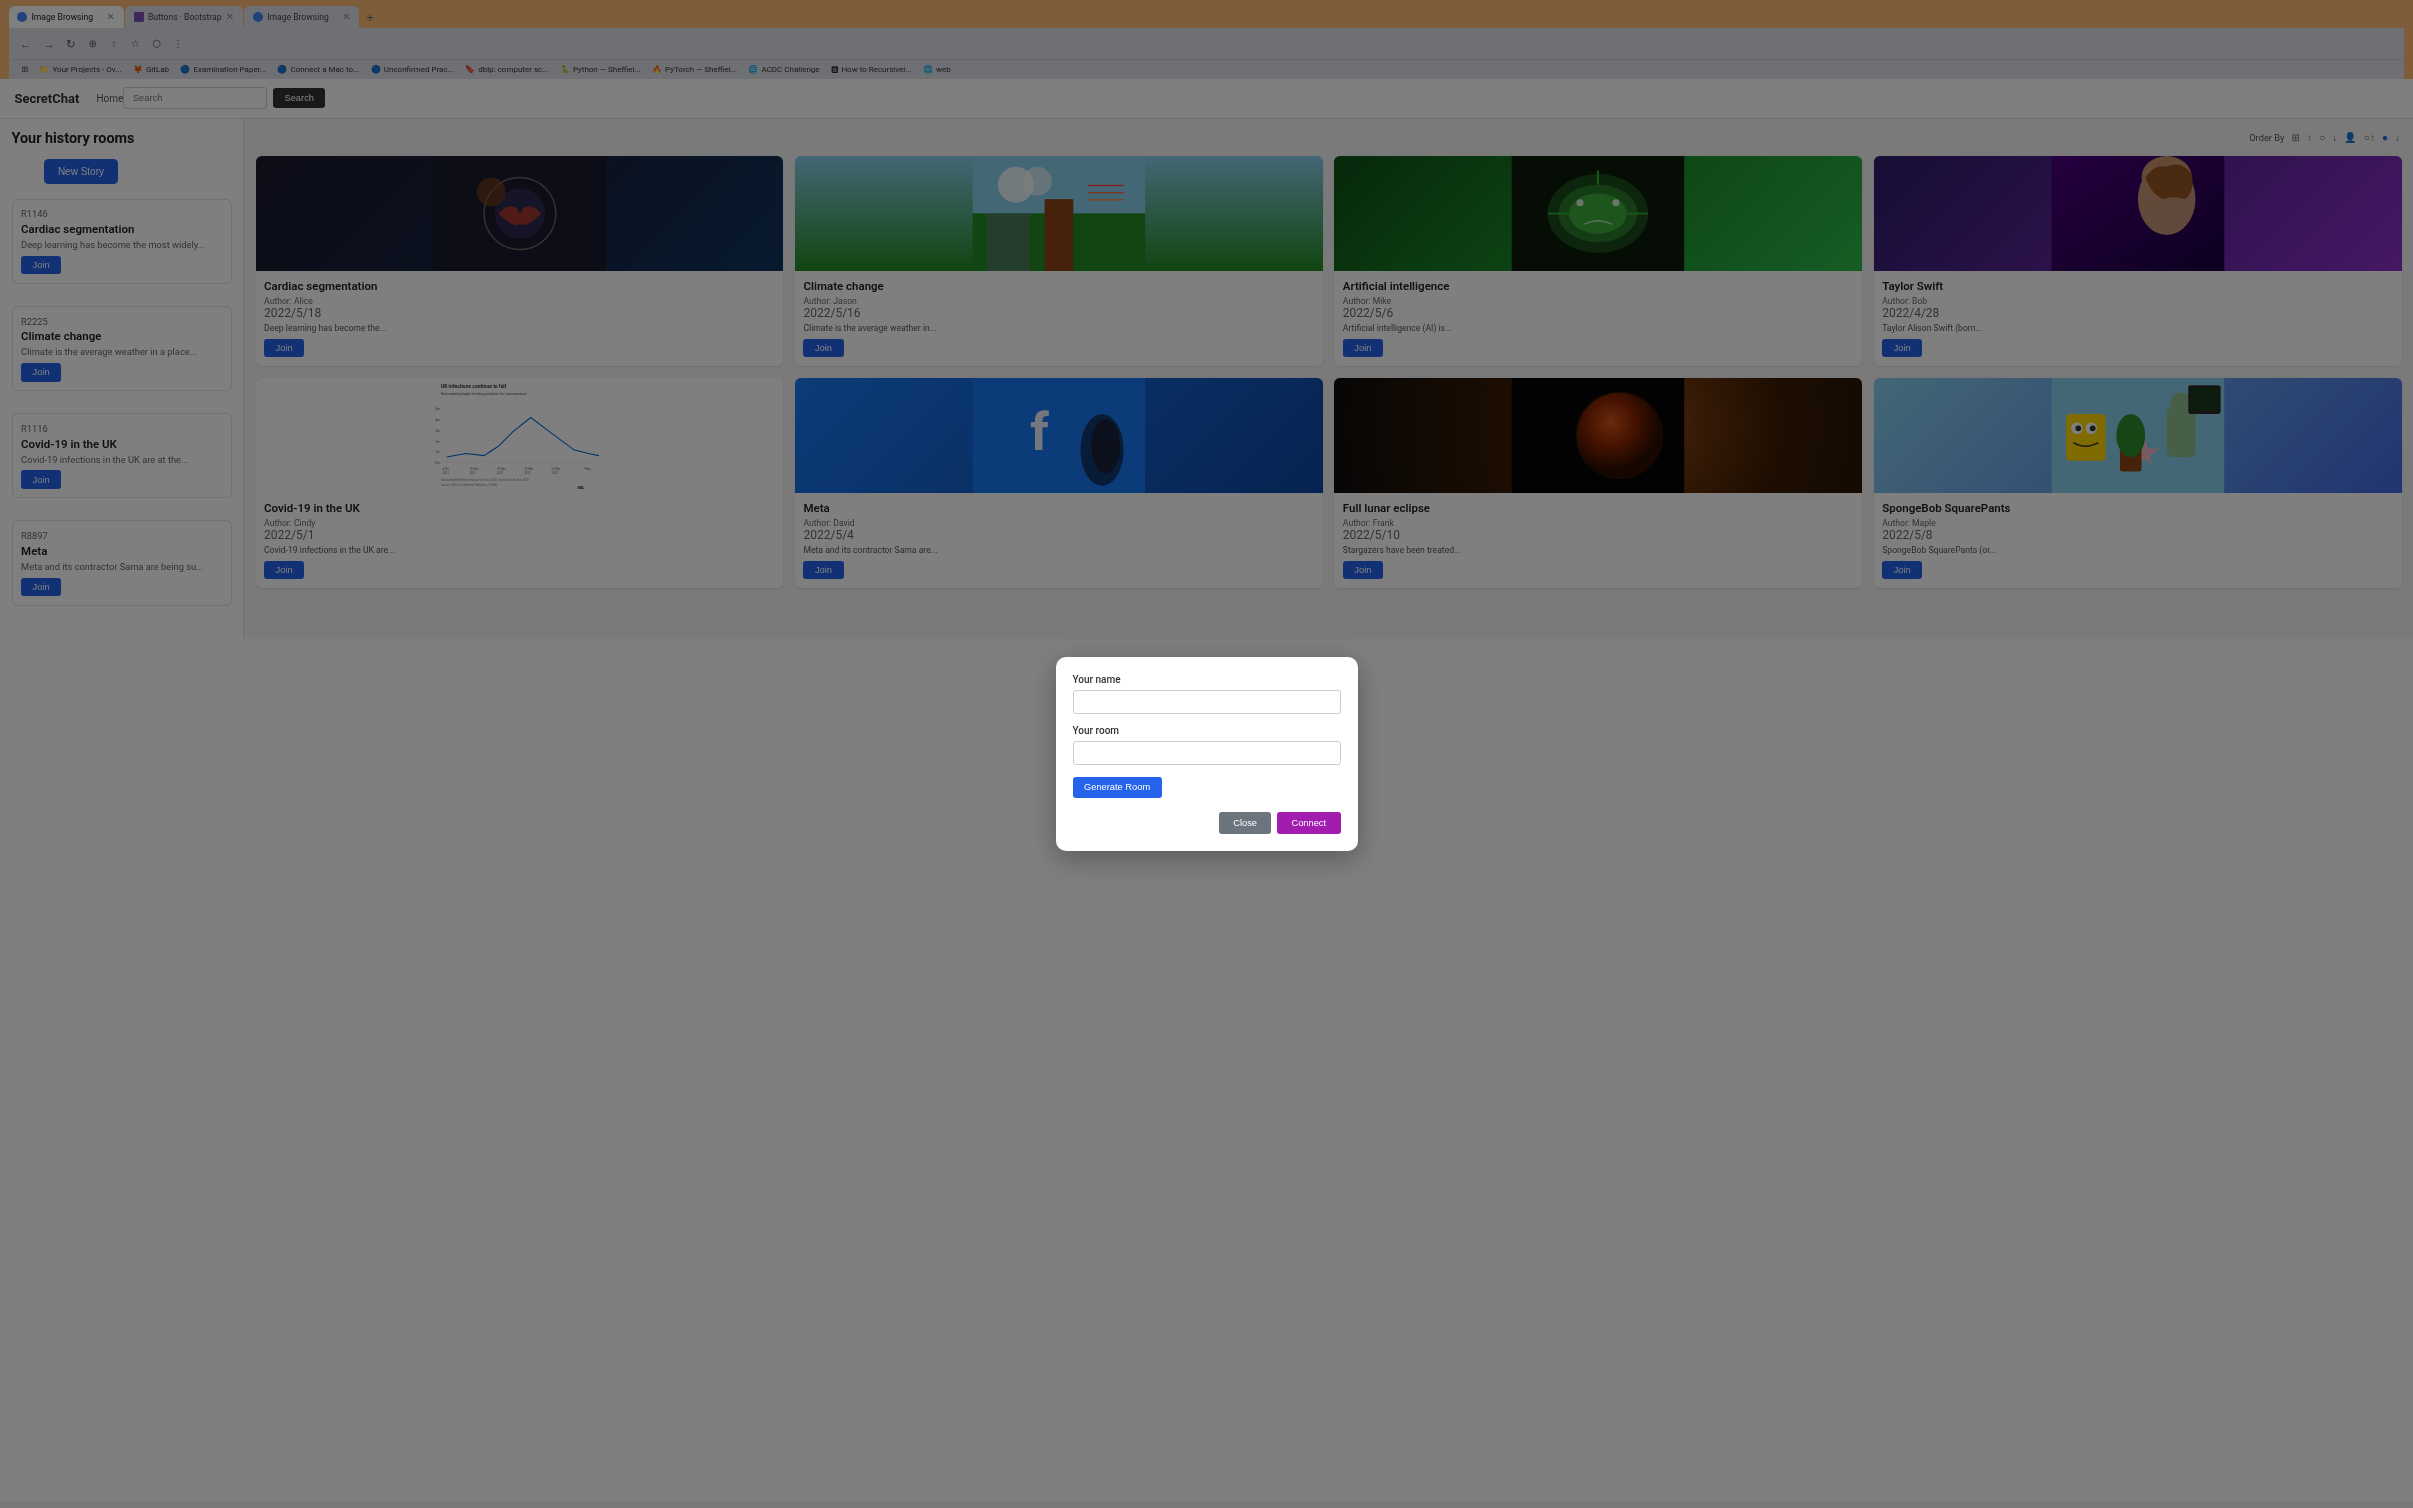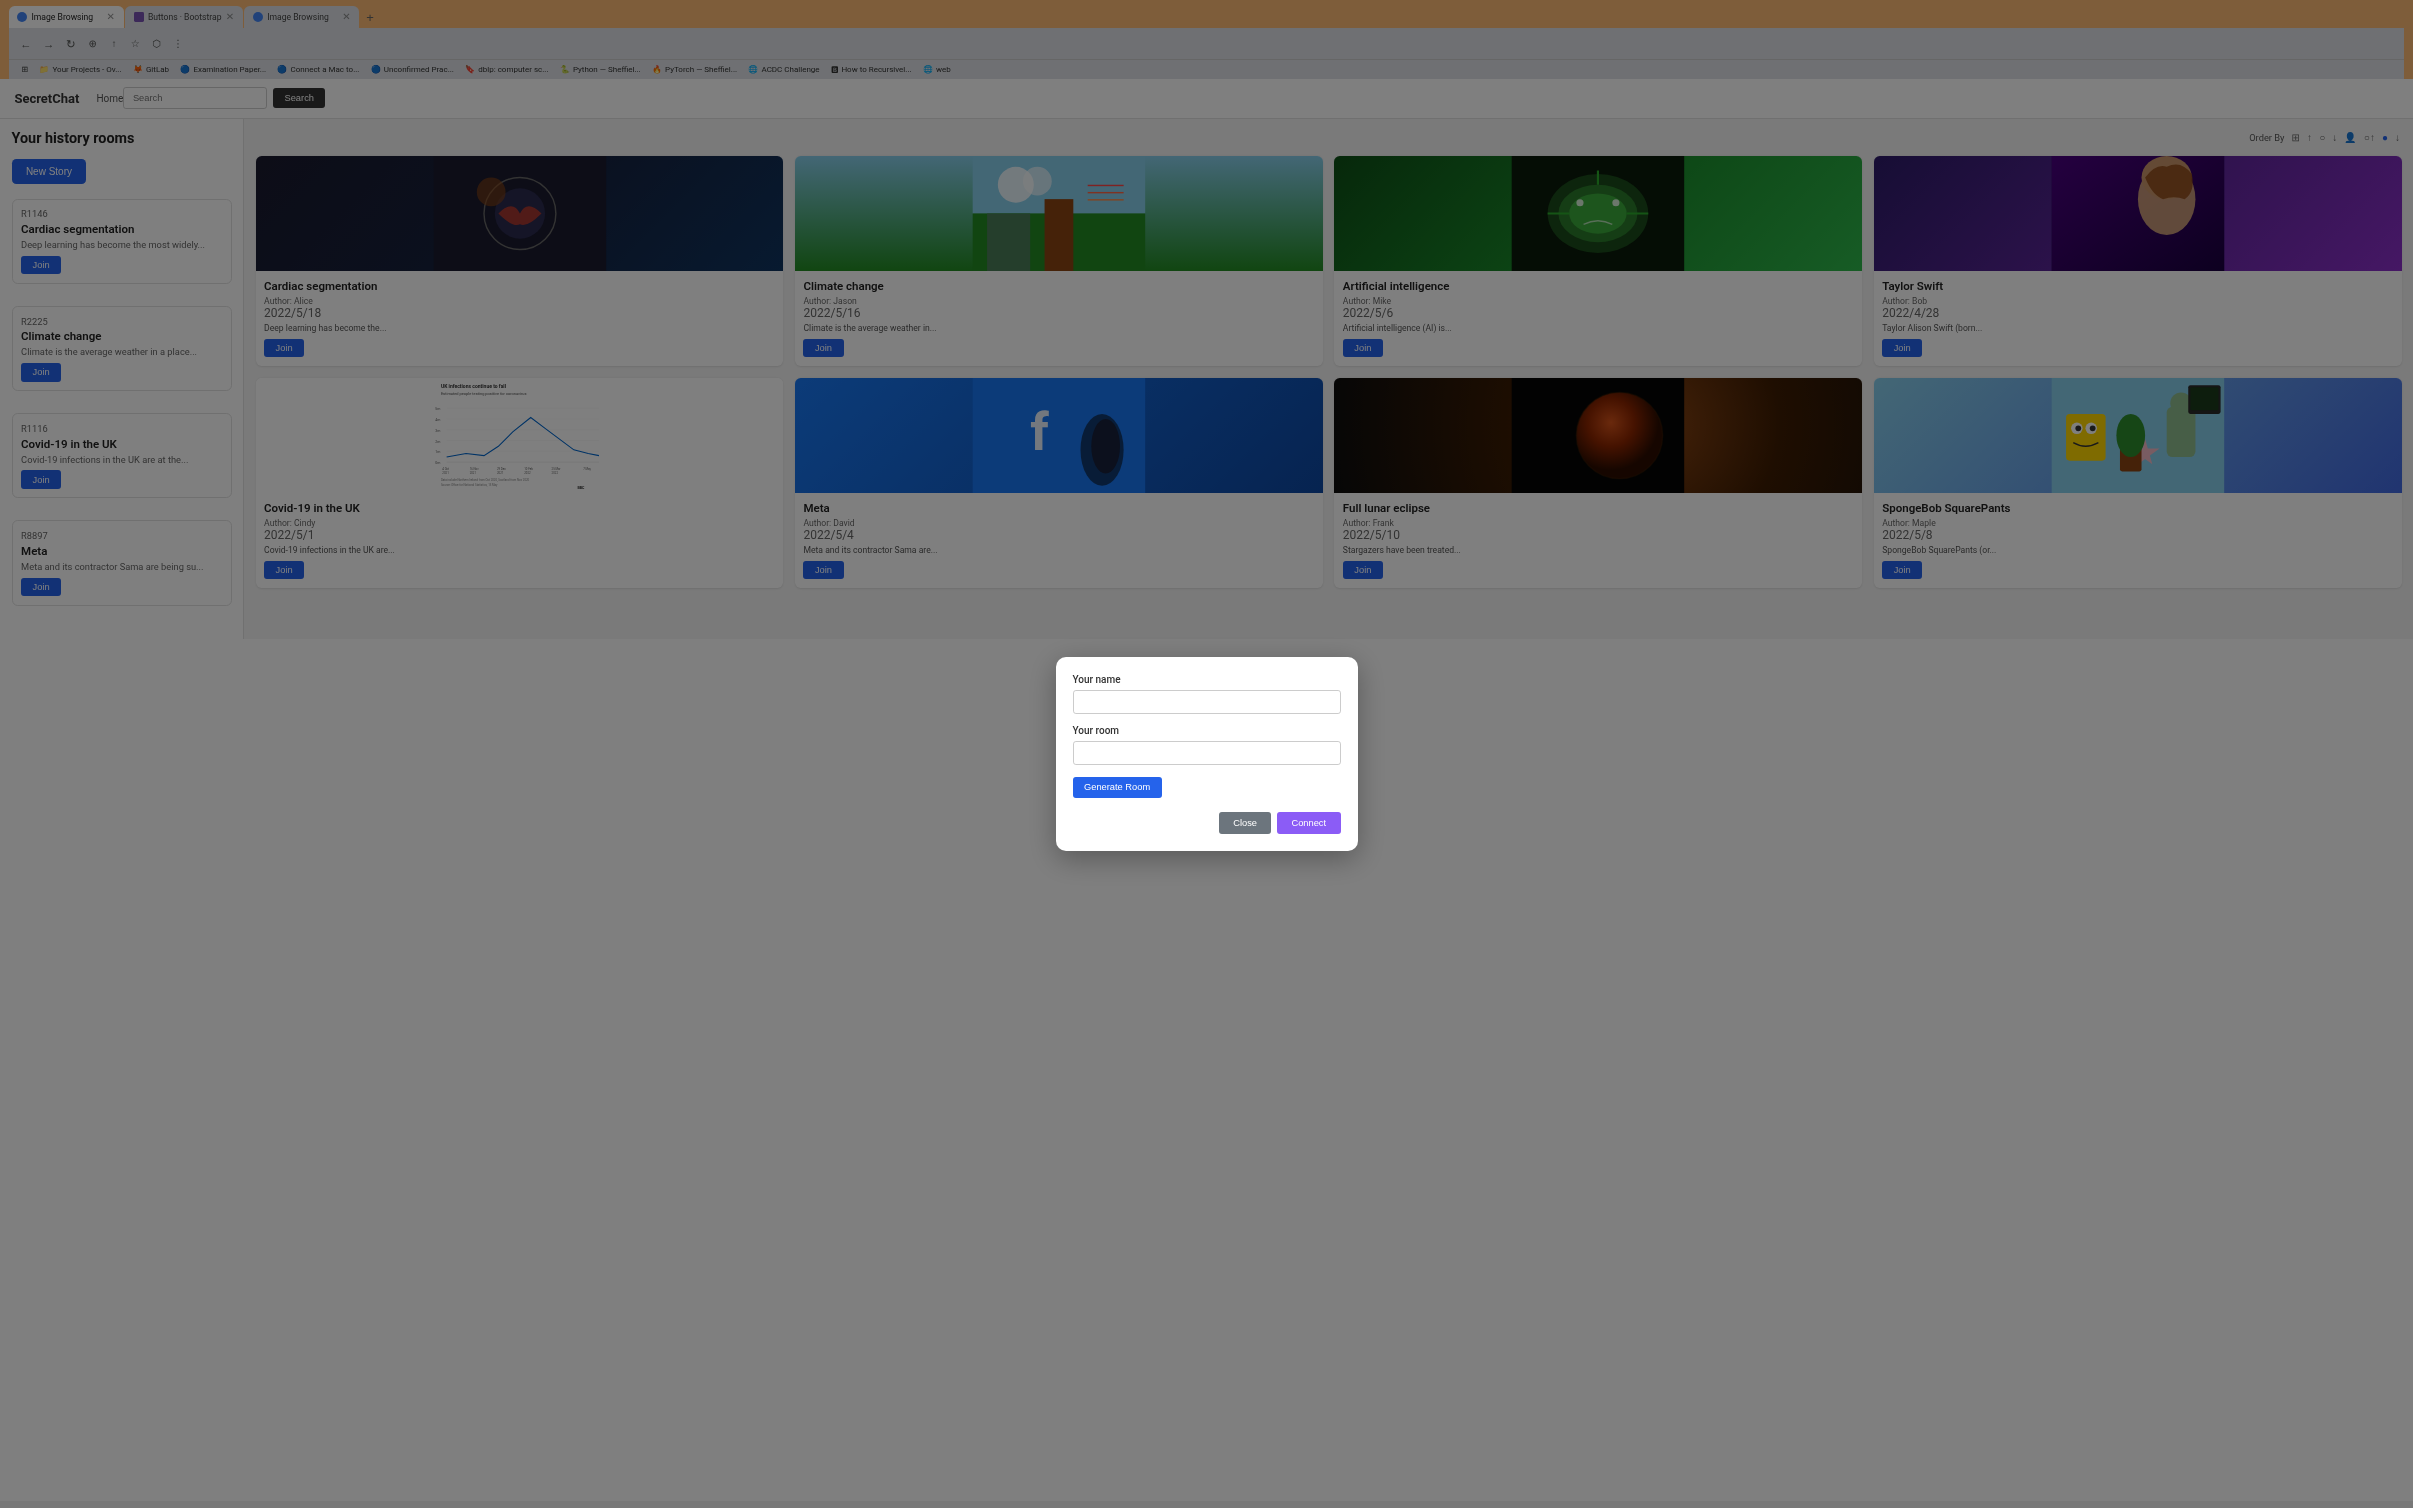--- a/index.html
+++ b/index.html
@@ -36,21 +36,21 @@
     .header-search { display: flex; gap: 5.7px; align-items: center; }
     .header-search-input { border: 0.7px solid #ccc; padding: 5px 8.6px; border-radius: 2.9px; font-size: 9.3px; width: 144px; outline: none; }
     .header-search-btn { background: #333; color: #fff; border: none; padding: 5px 11.5px; border-radius: 2.9px; font-size: 9.3px; cursor: pointer; font-weight: 500; }
 
     
     .main-layout { display: flex; }
 
     
     .sidebar { width: 244px; min-width: 244px; border-right: 0.7px solid #e0e0e0; padding: 11.5px; background: #fff; }
     .sidebar-title { font-size: 14.4px; font-weight: bold; color: #222; margin-bottom: 11.5px; }
-    .new-story-btn { background: #2563eb; color: #fff; border: none; padding: 7.2px 14.4px; border-radius: 4.3px; font-size: 10px; cursor: pointer; font-weight: 500; margin-bottom: 14.4px; display: inline-block; }
+    .new-story-btn { background: #2563eb; color: #fff; border: none; padding: 7.2px 14.4px; border-radius: 4.3px; font-size: 10px; cursor: pointer; font-weight: 500; margin-bottom: 14.4px; display: inline-block; margin-left: 32px; }
 
     .room-item { border: 0.7px solid #e0e0e0; border-radius: 5.7px; padding: 8.6px; margin-bottom: 22px; background: #fff; }
     .room-id { font-size: 9.3px; color: #666; margin-bottom: 2.9px; }
     .room-title { font-size: 11.5px; font-weight: 600; color: #222; margin-bottom: 2.9px; }
     .room-desc { font-size: 9.3px; color: #666; margin-bottom: 5.7px; overflow: hidden; text-overflow: ellipsis; white-space: nowrap; }
     .join-btn { background: #2563eb; color: #fff; border: none; padding: 4.3px 11.5px; border-radius: 2.9px; font-size: 9.3px; cursor: pointer; }
 
     
     .main-content { flex: 1; padding: 11.5px; background: #f5f5f5; }
     .content-header { display: flex; align-items: center; justify-content: space-between; margin-bottom: 11.5px; }
@@ -79,21 +79,21 @@
     .img-spongebob { background: linear-gradient(135deg, #87ceeb 0%, #4169e1 100%); display: flex; align-items: center; justify-content: center; }
 
     
     .modal-overlay { position: fixed; top: 0; left: 0; width: 100%; height: 100%; background: rgba(0,0,0,0.5); display: flex; align-items: center; justify-content: center; z-index: 1000; }
     .modal { background: #fff; border-radius: 10px; padding: 17px; width: 302px; box-shadow: 0 7.2px 29px rgba(0,0,0,0.3); }
     .modal-field-label { font-size: 10px; color: #333; margin-bottom: 4.3px; font-weight: 500; }
     .modal-input { width: 100%; border: 0.7px solid #ccc; padding: 5.7px 8.6px; border-radius: 2.9px; font-size: 10px; margin-bottom: 11.5px; outline: none; }
     .modal-generate-btn { background: #2563eb; color: #fff; border: none; padding: 5.7px 11.5px; border-radius: 2.9px; font-size: 9.3px; cursor: pointer; margin-bottom: 14.4px; }
     .modal-footer { display: flex; justify-content: flex-end; gap: 5.7px; }
     .modal-close-btn { background: #6c757d; color: #fff; border: none; padding: 5.7px 14.4px; border-radius: 2.9px; font-size: 9.3px; cursor: pointer; }
-    .modal-connect-btn { background: #8b5cf6; color: #fff; border: none; padding: 5.7px 14.4px; border-radius: 2.9px; font-size: 9.3px; cursor: pointer; }
+    .modal-connect-btn { background: #a21caf; color: #fff; border: none; padding: 5.7px 14.4px; border-radius: 2.9px; font-size: 9.3px; cursor: pointer; }
 
     
     .chart-svg { width: 100%; height: 100%; }
   </style>
 </head>
 <body>
 
 <div class="browser-chrome">
   <div class="tab-bar">
     <div class="tab active">

